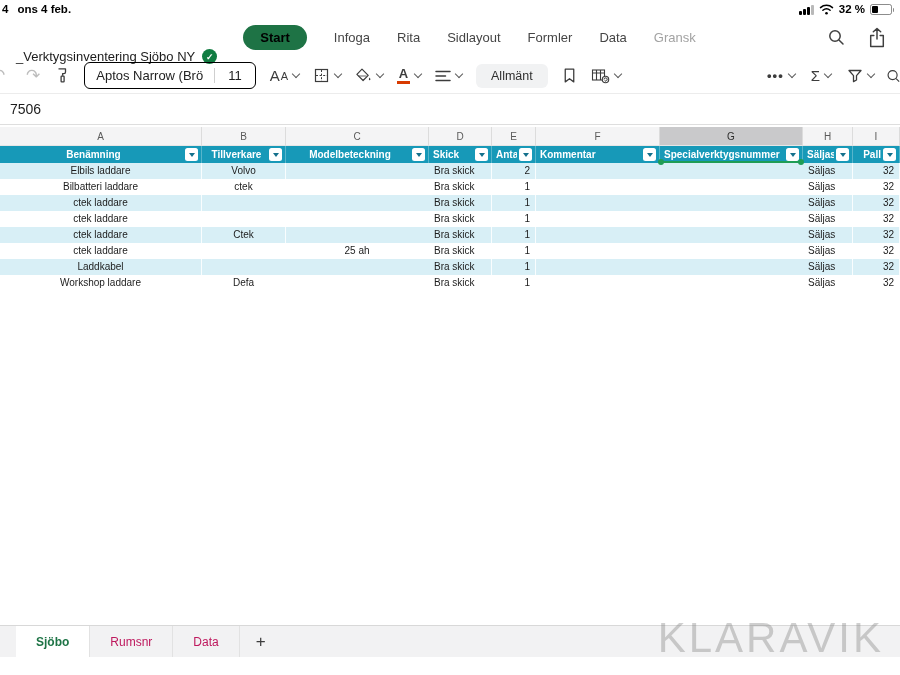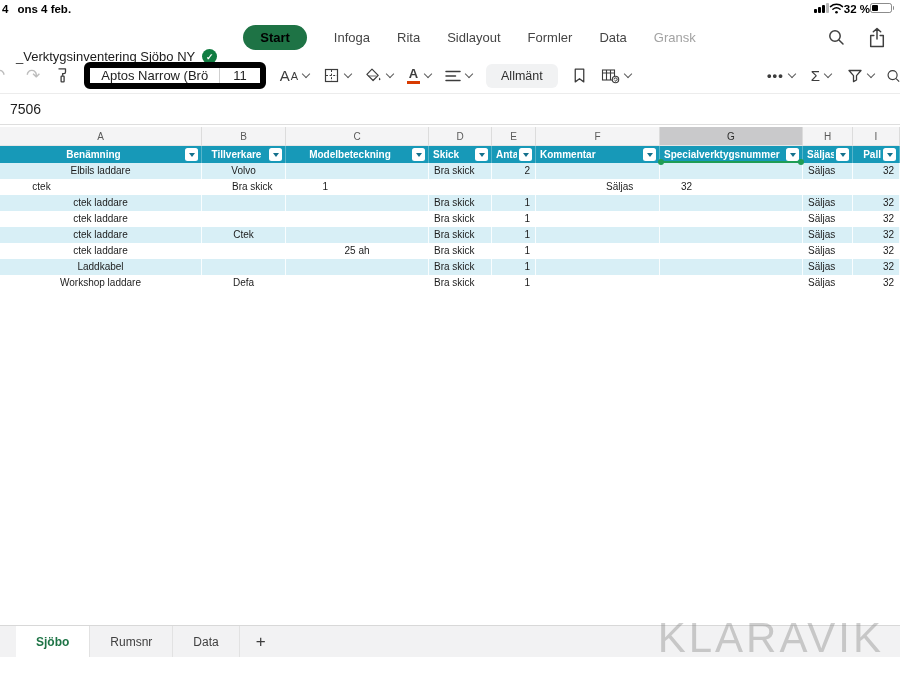--- a/index.html
+++ b/index.html
@@ -3,21 +3,21 @@
 <meta charset="utf-8">
 <style>
   * { margin:0; padding:0; box-sizing:border-box; }
   html,body { background:#e9e9e9; }
   body { font-family:"Liberation Sans", sans-serif; }
   .screen { width:900px; height:675px; background:#fff; position:relative; overflow:hidden; margin:0 auto; }
 
   
   .statusbar { height:16px; display:flex; justify-content:space-between; align-items:center; padding:1px 6px 0 2px; font-size:11.5px; font-weight:700; color:#000; }
   .status-left { display:flex; gap:9px; }
-  .status-right { display:flex; align-items:flex-start; }
+  .status-right { display:flex; align-items:flex-end; gap:5px; }
   .sig { display:flex; align-items:flex-end; gap:1.5px; height:10px; }
   .sig i { display:block; width:2.5px; background:#000; border-radius:1px; }
   .sig i:nth-child(1){height:4px}.sig i:nth-child(2){height:6px}.sig i:nth-child(3){height:8px}.sig i:nth-child(4){height:10px;background:#b9b9b9}
   .bat { width:22px; height:10.5px; border:1px solid rgba(0,0,0,.45); border-radius:2.5px; position:relative; margin-right:2px; }
   .bat::after { content:""; position:absolute; right:-3px; top:2.5px; width:1.5px; height:4px; background:rgba(0,0,0,.45); border-radius:0 1px 1px 0; }
   .bat i { position:absolute; left:1px; top:1px; bottom:1px; width:32%; background:#000; border-radius:1px; }
 
   
   .ribbon { height:42px; display:flex; align-items:center; padding:0 10px 0 16px; }
   .doc-title { display:flex; align-items:center; gap:7px; font-size:13px; color:#1c1c1c; white-space:nowrap;margin-top:39px; }
@@ -28,21 +28,21 @@
   .rtab.dim { color:#a2a2a2; }
   .ribbon-right { margin-left:auto; display:flex; align-items:center; gap:23px; padding-right:4px; }
 
   
   .toolbar { height:36px; display:flex; align-items:center; gap:14px; border-bottom:1px solid #ececec; overflow:hidden; padding-right:0; }
   .tbtn { display:flex; align-items:center; color:#3c3c3c; flex:none; }
   .chev { width:6px; height:6px; border-right:1.4px solid #5c5c5c; border-bottom:1.4px solid #5c5c5c; transform:rotate(45deg); margin-left:5px; margin-top:-3px; flex:none; }
   .ghost { color:#bdbdbd; font-size:17px; line-height:1; }
   .clipL { width:12px; overflow:hidden; margin-left:0; }
   .clipL span { margin-left:-9px; display:inline-block; }
-  .fontbox { display:flex; align-items:center; border:6px solid #000000; border-radius:6px; height:27px; font-size:13px; color:#222; }
+  .fontbox { display:flex; align-items:center; border:1px solid #000000; border-radius:6px; height:27px; font-size:13px; color:#222; }
   .fontbox .fname { padding:0 11px; white-space:nowrap; }
   .fontbox .fsize { padding:0 13px; border-left:1px solid #cfcfcf; }
   .aa-big { font-size:15px; font-weight:500; }
   .aa-small { font-size:11px; font-weight:500; margin-left:1px; }
   .fontcolor { display:flex; flex-direction:column; align-items:center; line-height:1; }
   .fontcolor .a { font-size:13px; font-weight:600; }
   .fontcolor .bar { width:13px; height:3px; background:#D83B01; margin-top:1px; }
   .numfmt { background:#F1F2F3; border-radius:6px; padding:5px 15px; font-size:12.5px; color:#2f2f2f; }
   .sum { font-size:15px; font-weight:500; }
   .dots { font-size:13px; letter-spacing:1px; font-weight:700; }
@@ -60,27 +60,27 @@
   .letters .lcell.sel { background:#C9C9CB; color:#2d2d2d; }
   .thead { display:flex; height:17px; background:#1799B8; }
   .hcell { color:#fff; font-weight:700; font-size:10px; display:flex; align-items:center; padding:0 3px 0 4px; position:relative; border-right:1px solid rgba(255,255,255,.28); }
   .hcell .txt { flex:1; white-space:nowrap; overflow:hidden; }
   .filterbtn { width:13px; height:13px; background:#fff; border-radius:2.5px; display:flex; align-items:center; justify-content:center; flex:none; margin-left:2px; }
   .filterbtn .tri { width:0; height:0; border-left:3px solid transparent; border-right:3px solid transparent; border-top:4px solid #13708c; }
   .selline { position:absolute; left:0; right:0; bottom:0; height:2px; background:#1F9D55; z-index:3; }
   .selline::before, .selline::after { content:""; position:absolute; width:6px; height:6px; border-radius:50%; background:#1F9D55; top:-2px; }
   .selline::before { left:-2px; } .selline::after { right:-2px; }
   .trow { display:flex; height:16px; font-size:10px; color:#1c1c1c; background:#fff; }
-  .trow.band { background:#D8EFF6; }
+  .trow.band { background:#D8EFF6;align-items:center; }
   .trow .cell { line-height:16px; padding:0 5px; border-right:1px solid rgba(255,255,255,.85); overflow:hidden; white-space:nowrap; }
   .a-left{text-align:left}.a-center{text-align:center}.a-right{text-align:right}
 
   
   .sheetbar { position:absolute; left:0; right:0; bottom:18px; height:32px; background:#F2F2F3; border-top:1px solid #D8D8D8; display:flex; align-items:stretch; font-size:12px; z-index:2; }
-  .stab { display:flex; align-items:center; justify-content:center; padding:0 20px; color:#404040; border-right:1px solid #E2E2E2; cursor:default; }
+  .stab { display:flex; align-items:center; justify-content:center; padding:0 20px; color:#be185d; border-right:1px solid #E2E2E2; cursor:default; }
   .stab.active { background:#fff; color:#1E7446; font-weight:700;margin-left:16px; }
   .addtab { width:42px; display:flex; align-items:center; justify-content:center; color:#3c3c3c; font-size:17px; font-weight:400; }
 
   .watermark { position:absolute; right:16px; bottom:13px; font-size:42px; font-weight:400; letter-spacing:3px; color:rgba(130,130,130,.38); z-index:3; pointer-events:none; white-space:nowrap; }
 
   svg { display:block; }
 </style>
 </head>
 <body>
 
@@ -312,20 +312,21 @@
           <div class="cell c1 a-center">Volvo</div>
           <div class="cell c2 a-center"></div>
           <div class="cell c3 a-left">Bra skick</div>
           <div class="cell c4 a-right">2</div>
           <div class="cell c5 a-left"></div>
           <div class="cell c6 a-left"></div>
           <div class="cell c7 a-left">Säljas</div>
           <div class="cell c8 a-right">32</div>
         </div>
         <div class="trow">
+          <div class="cell c0 a-center">Bilbatteri laddare</div>
           <div class="cell c1 a-center">ctek</div>
           <div class="cell c2 a-center"></div>
           <div class="cell c3 a-left">Bra skick</div>
           <div class="cell c4 a-right">1</div>
           <div class="cell c5 a-left"></div>
           <div class="cell c6 a-left"></div>
           <div class="cell c7 a-left">Säljas</div>
           <div class="cell c8 a-right">32</div>
         </div>
         <div class="trow band">

